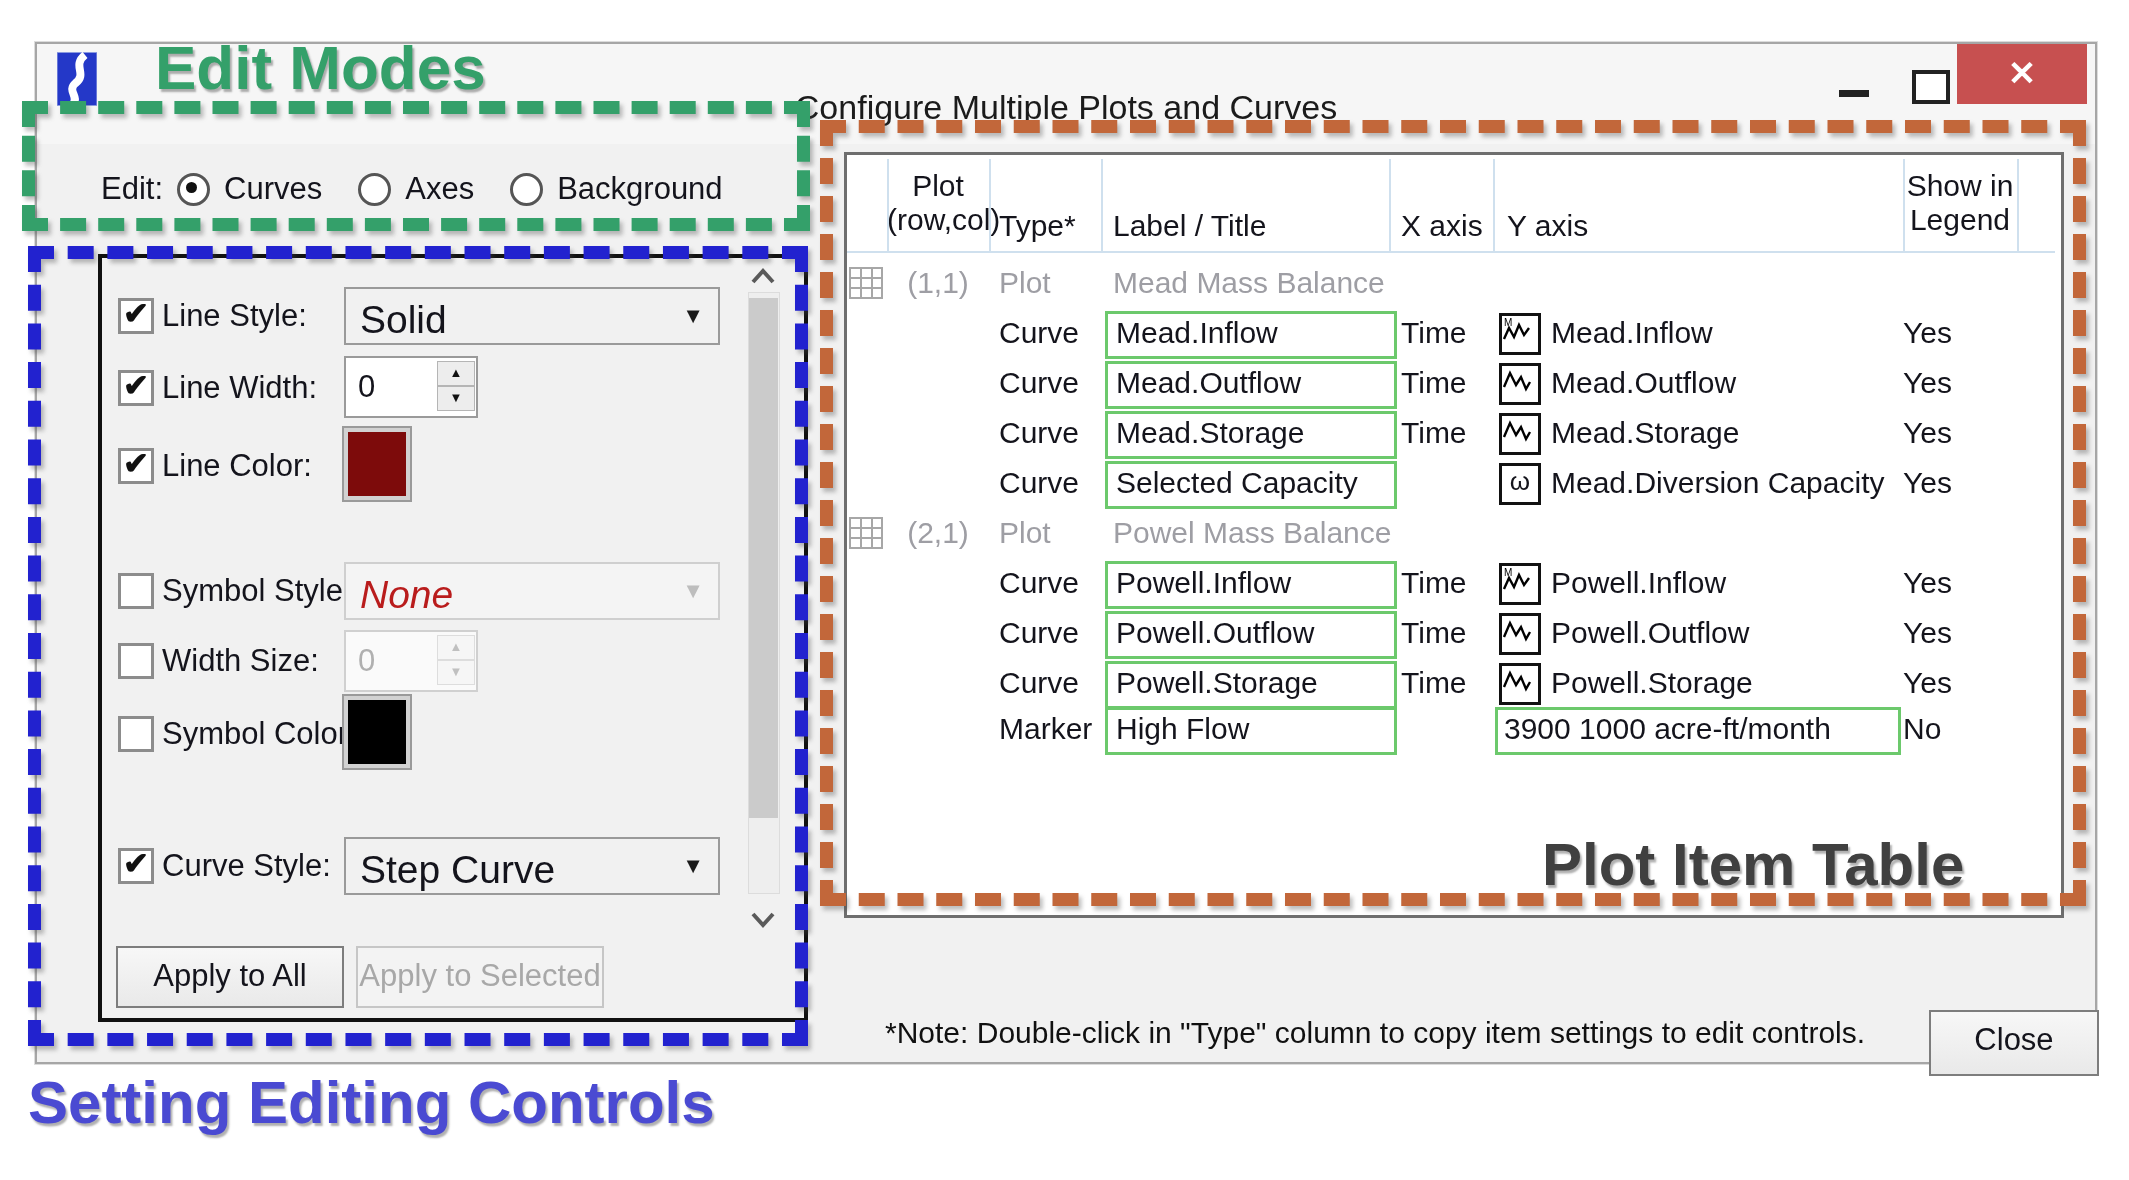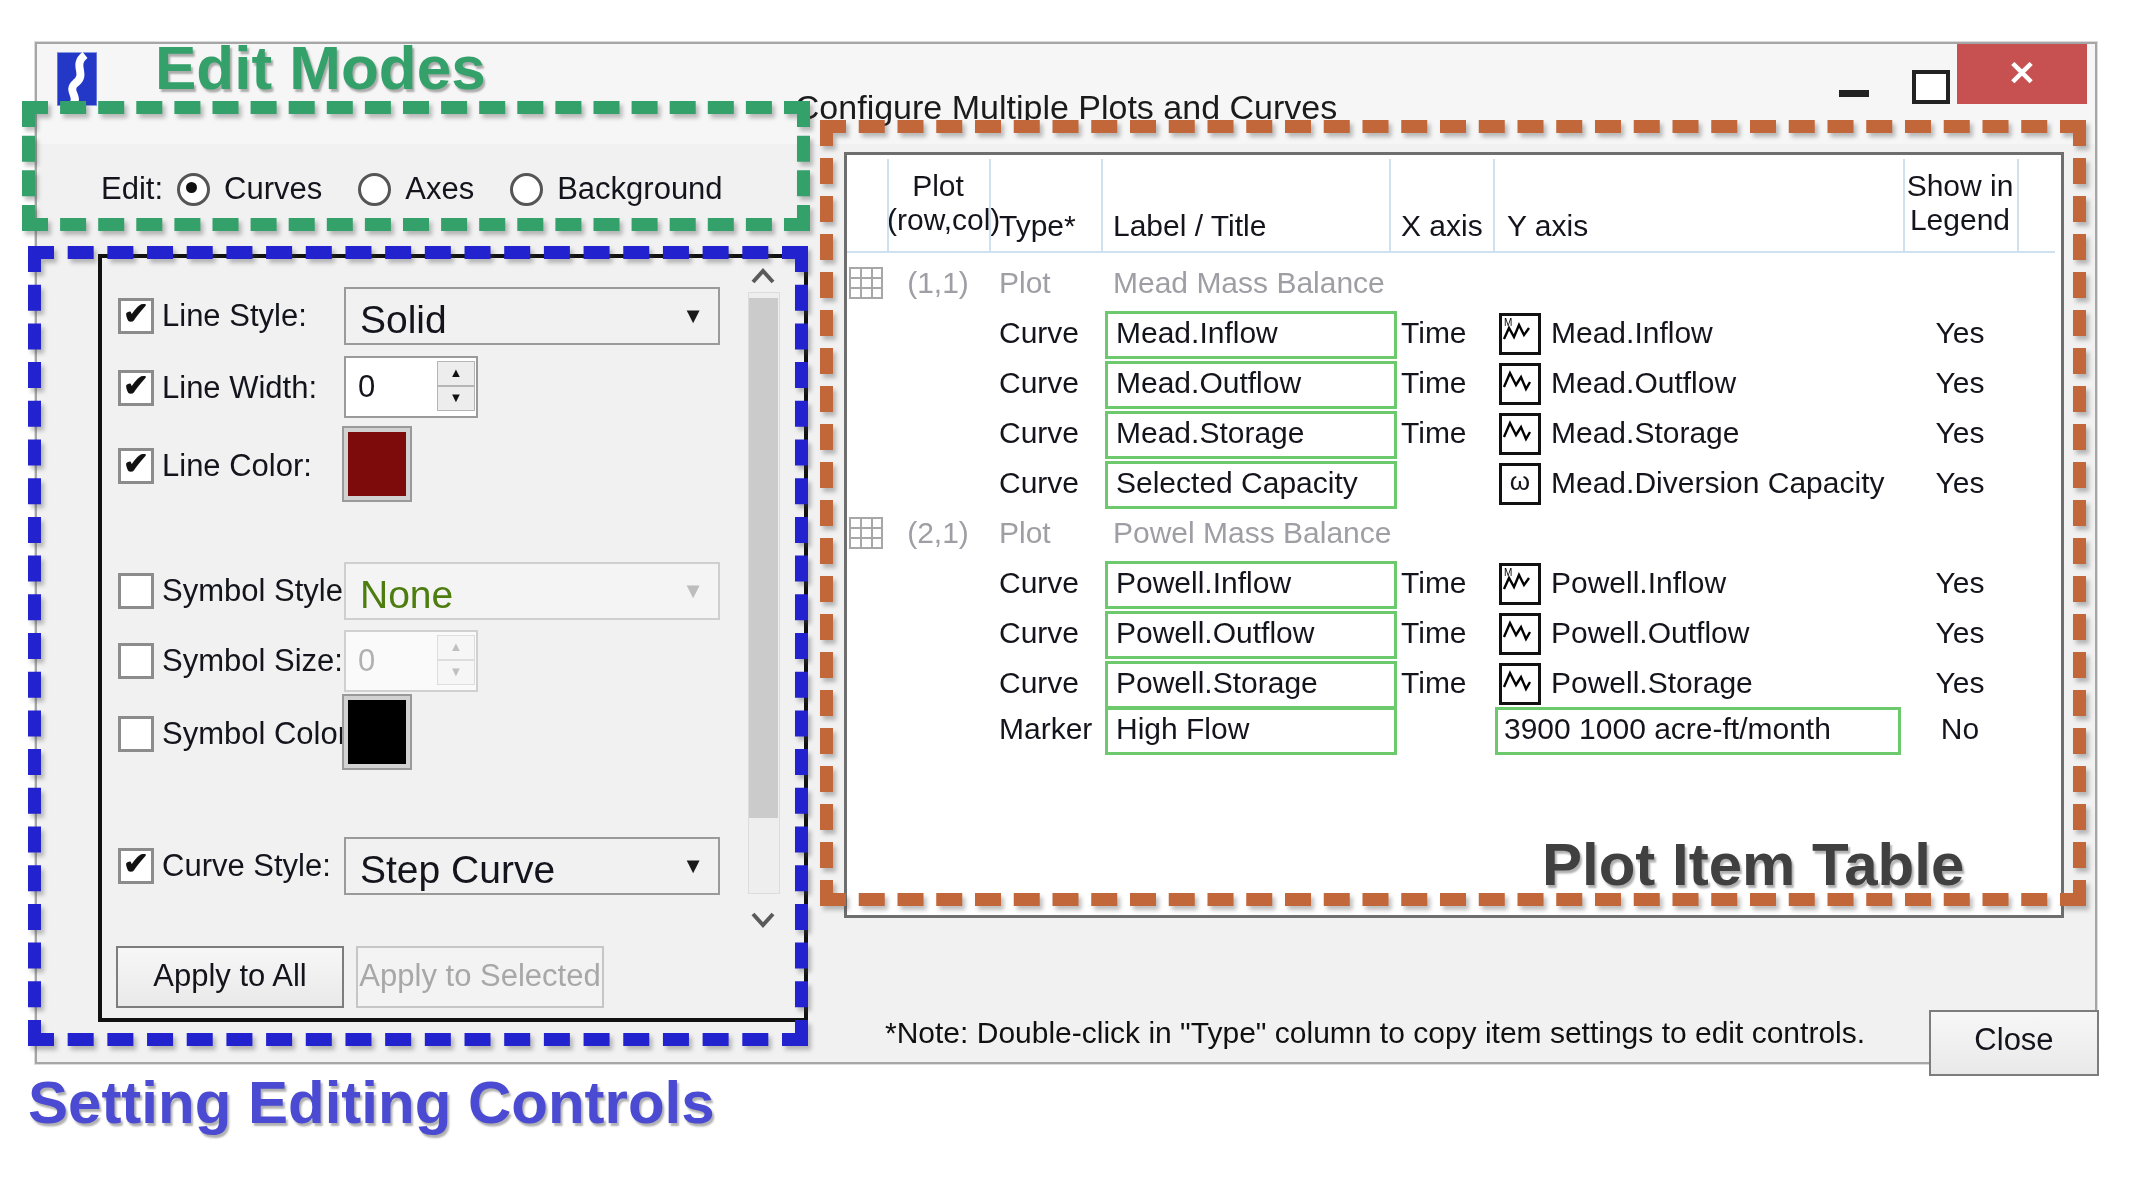--- a/index.html
+++ b/index.html
@@ -28,21 +28,21 @@
 
   
   #panel{left:61px;top:210px;width:702px;height:760px;background:#f1f1f1;border:4px solid #111;}
   .ctl-label{position:absolute;left:60px;font-size:31px;}
   .cb{position:absolute;left:16px;width:30px;height:30px;background:#fff;border:3px solid #8c8c8c;}
   .cb.checked::after{content:"\2714";position:absolute;left:2px;top:-6px;font-size:31px;font-weight:bold;color:#111;}
   .combo{position:absolute;left:242px;width:372px;height:54px;background:#f1f1f1;border:2px solid #9a9a9a;}
   .combo .ctext{position:absolute;left:14px;top:9px;font-size:39px;}
   .combo .carrow{position:absolute;right:14px;top:14px;font-size:22px;color:#1a1a1a;}
   .combo.disabled{border-color:#cfcfcf;background:#f4f4f4;}
-  .combo.disabled .ctext{color:#4d7c0f;}
+  .combo.disabled .ctext{color:#b91c1c;font-style:italic;}
   .combo.disabled .carrow{color:#bdbdbd;}
   .spin{position:absolute;left:242px;width:130px;height:58px;background:#ffffff;border:2px solid #9a9a9a;}
   .spin .sval{position:absolute;left:12px;top:11px;font-size:31px;}
   .spin .sbtns{position:absolute;right:3px;top:3px;width:36px;height:48px;}
   .spin .sbtn{position:absolute;left:0;width:36px;height:23px;background:#ededed;border:1px solid #b5b5b5;
               text-align:center;font-size:13px;line-height:22px;color:#111;}
   .spin .sup{top:0;} .spin .sdn{top:25px;}
   .spin.disabled{border-color:#d0d0d0;background:#fafafa;}
   .spin.disabled .sval{color:#b0b0b0;}
   .spin.disabled .sbtn{color:#c0c0c0;border-color:#ddd;background:#f6f6f6;}
@@ -68,21 +68,21 @@
   .c-type{left:152px;}
   .c-type.gray{color:#9e9ea4;}
   .c-plotlabel{left:266px;color:#9e9ea4;}
   .labelbox{position:absolute;left:258px;top:2px;width:278px;height:40px;background:#fff;
             border:3px solid #6cc96c;font-size:30px;padding:2px 0 0 8px;}
   .c-x{left:554px;text-align:center;}
   .yiconbox{position:absolute;left:652px;top:4px;width:36px;height:36px;border:3px solid #111;background:#fff;}
   .c-y{left:704px;}
   .ybox{position:absolute;left:648px;top:2px;width:394px;height:40px;background:#fff;
         border:3px solid #6cc96c;font-size:30px;padding:2px 0 0 6px;}
-  .c-legend{left:1056px;width:114px;text-align:center;}
+  .c-legend{left:1056px;width:114px;}
   .gridicon{position:absolute;left:2px;top:8px;width:34px;height:32px;}
   .omega{font-size:26px;text-align:center;line-height:30px;display:block;}
 
   
   #note{left:848px;top:972px;font-size:30px;color:#101010;}
   #close-btn{left:1892px;top:966px;width:166px;height:62px;}
 
   
   .dashed{border-style:dashed;filter:drop-shadow(3px 4px 2px rgba(70,70,70,.35));}
   #green-box{left:22px;top:101px;width:762px;height:104px;border:13px dashed #34a06a;}
@@ -151,21 +151,21 @@
       <div class="swatch abs" style="top:170px;background:#7d0b0b"></div>
 
       <div class="cb abs" style="top:315px"></div>
       <div class="ctl-label abs" style="top:315px">Symbol Style:</div>
       <div class="combo disabled abs" style="top:304px">
         <span class="ctext">None</span>
         <span class="carrow">▼</span>
       </div>
 
       <div class="cb abs" style="top:385px"></div>
-      <div class="ctl-label abs" style="top:385px">Symbol Size:</div>
+      <div class="ctl-label abs" style="top:385px">Width Size:</div>
       <div class="spin disabled abs" style="top:372px">
         <span class="sval">0</span>
         <span class="sbtns">
             <span class="sbtn sup">▲</span>
             <span class="sbtn sdn">▼</span>
           </span>
       </div>
 
       <div class="cb abs" style="top:458px"></div>
       <div class="ctl-label abs" style="top:458px">Symbol Color:</div>

